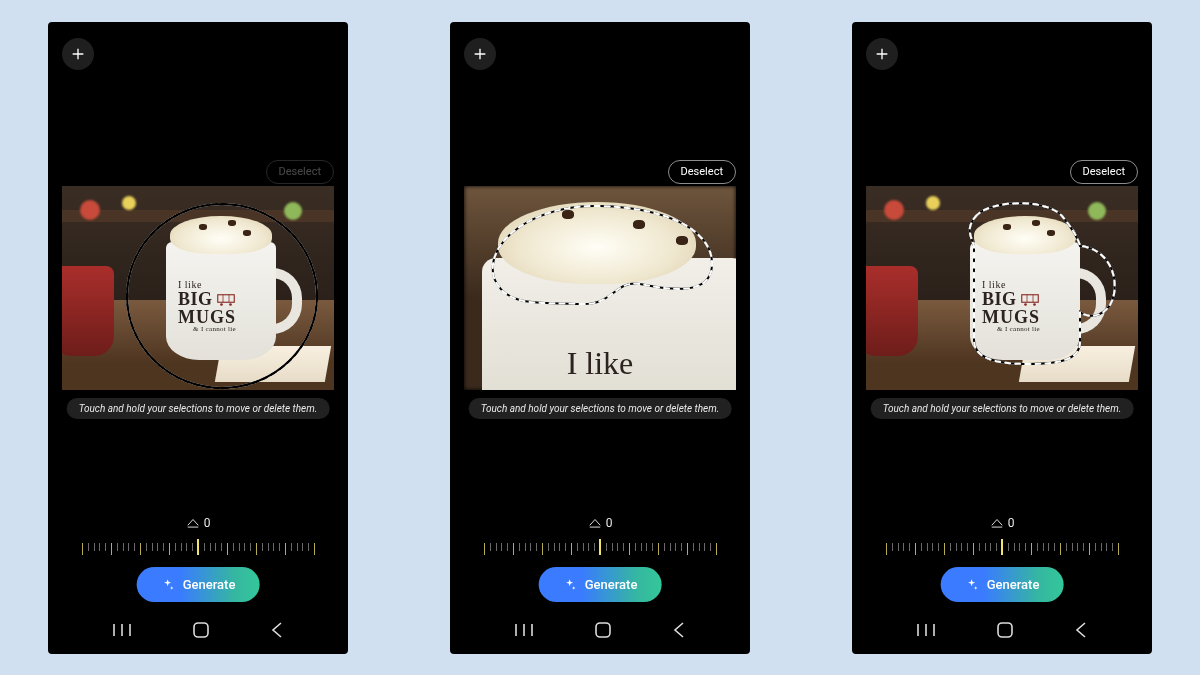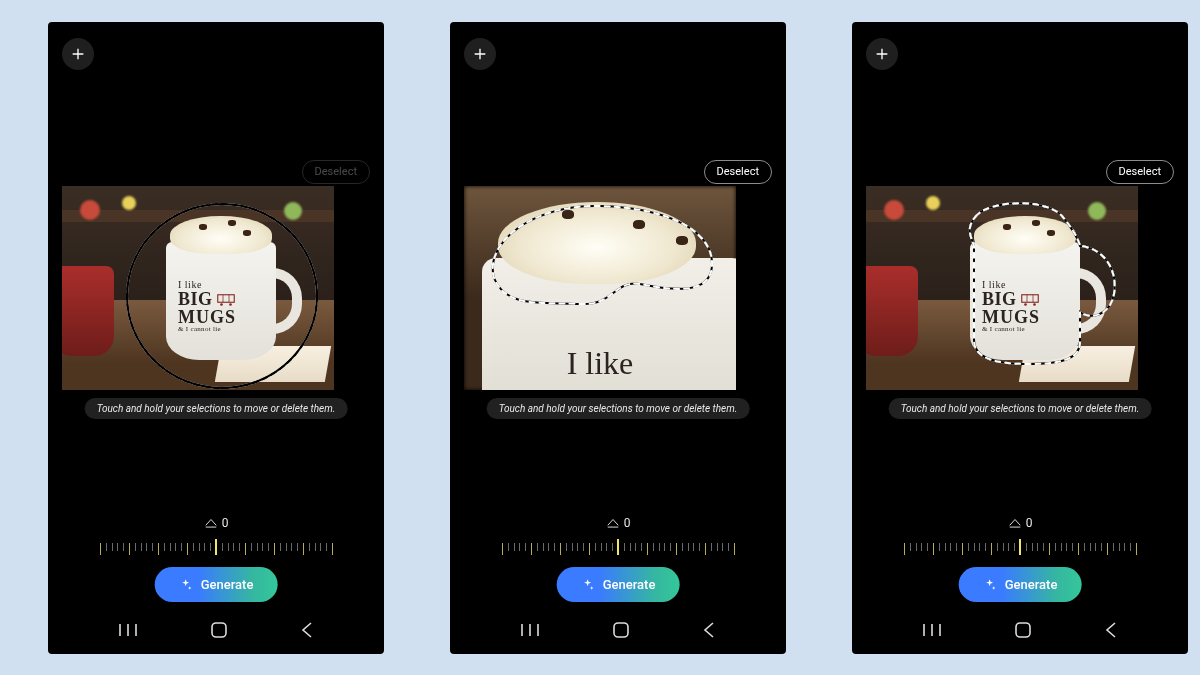--- a/index.html
+++ b/index.html
@@ -1,17 +1,17 @@
 <!DOCTYPE html>
 <html><head>
 <meta charset="utf-8">
 <style>
   html,body{margin:0;padding:0;background:#d1e0f0;font-family:-apple-system,BlinkMacSystemFont,"Segoe UI",Roboto,sans-serif;}
   .stage{width:1200px;height:675px;position:relative;background:#d1e0f0;}
-  .phone{position:absolute;top:22px;width:300px;height:632px;background:#000;border-radius:4px;overflow:hidden;color:#fff;padding-left:36px;}
+  .phone{position:absolute;top:22px;width:300px;height:632px;background:#000;border-radius:4px;overflow:hidden;color:#fff;}
   .phone.p0{left:48px;}
   .phone.p1{left:450px;}
   .phone.p2{left:852px;}
 
   .plus-btn{position:absolute;top:16px;left:14px;width:32px;height:32px;border-radius:50%;background:rgba(255,255,255,0.12);display:flex;align-items:center;justify-content:center;}
   .plus-btn svg{width:16px;height:16px;stroke:#fff;}
 
   .deselect{position:absolute;top:138px;right:14px;padding:4px 12px;border:1px solid rgba(255,255,255,0.55);border-radius:14px;font-size:11px;line-height:14px;color:#fff;}
   .deselect.dim{opacity:.28;}
 
@@ -27,21 +27,21 @@
 
   .mug{position:absolute;}
   .mug .body{position:absolute;inset:0;background:linear-gradient(180deg,#f4f3ef,#e3e1d9);border-radius:6px 6px 30% 30%/6px 6px 20% 20%;}
   .mug .handle{position:absolute;right:-26px;top:22%;width:34px;height:46px;border:10px solid #e8e6df;border-left:none;border-radius:0 30px 30px 0;}
   .mug .cream{position:absolute;left:4%;right:4%;top:-26px;height:38px;border-radius:50% 50% 40% 40%;background:radial-gradient(ellipse at 50% 60%,#fffef6,#efe7cf 60%,#d6c9a5);}
   .mug .choco{position:absolute;width:8px;height:6px;background:#3a2416;border-radius:40%;}
   .mug .txt{position:absolute;left:12px;top:32%;font-family:Georgia,serif;color:#2c2320;line-height:1;}
   .mug .txt .l1{font-size:10px;letter-spacing:.5px;}
   .mug .txt .l2{font-size:18px;font-weight:700;letter-spacing:.5px;}
   .mug .txt .l3{font-size:18px;font-weight:700;letter-spacing:1px;}
-  .mug .txt .l4{font-size:7px;letter-spacing:.3px;}
+  .mug .txt .l4{font-size:7px;letter-spacing:.3px;text-align:right;}
   .mug .txt .trolley{display:inline-block;width:18px;height:12px;vertical-align:-1px;}
 
   
   .sel{position:absolute;fill:none;stroke:#000;stroke-width:2;stroke-dasharray:5 5;stroke-linecap:round;filter:drop-shadow(0 0 0.5px #fff);}
   .sel circle,.sel path{stroke:#fff;}
   .sel .under{stroke:#000;stroke-dasharray:none;}
 
   .hint{position:absolute;left:50%;transform:translateX(-50%);top:376px;background:rgba(255,255,255,0.13);color:#e9e9e9;font-size:10px;padding:5px 12px;border-radius:13px;white-space:nowrap;font-style:italic;}
 
   .rot{position:absolute;left:0;right:0;top:490px;text-align:center;}

